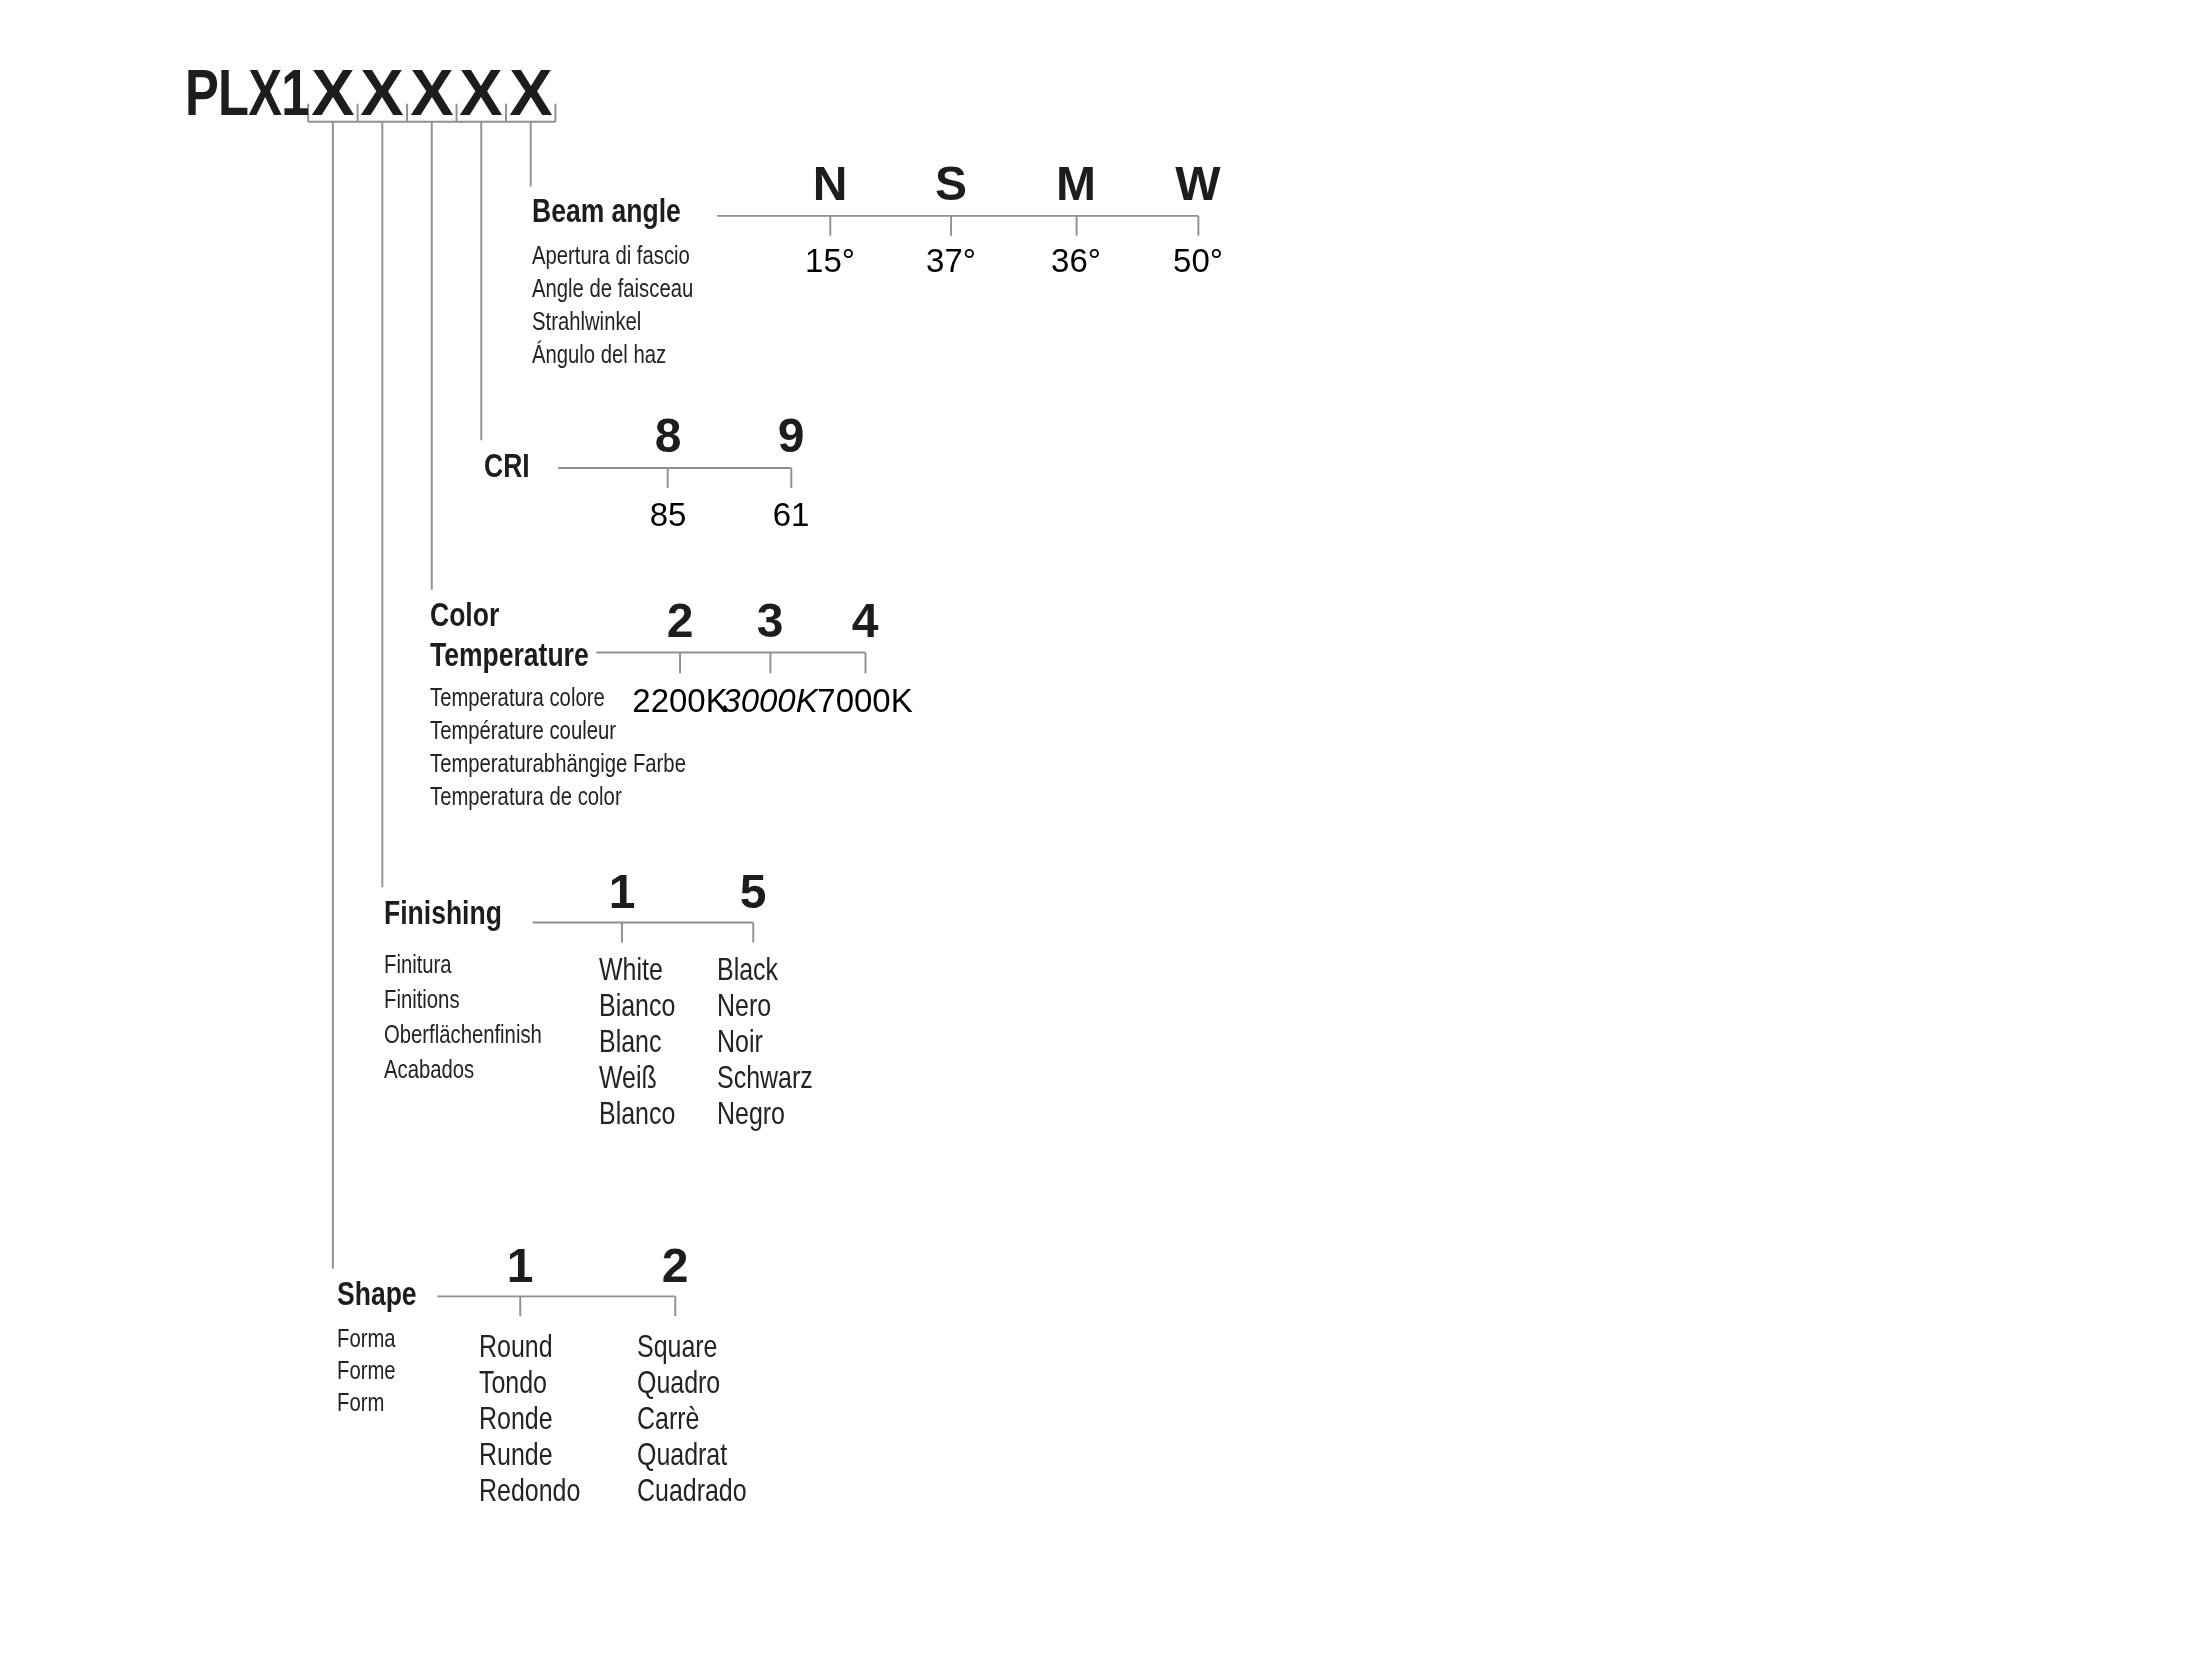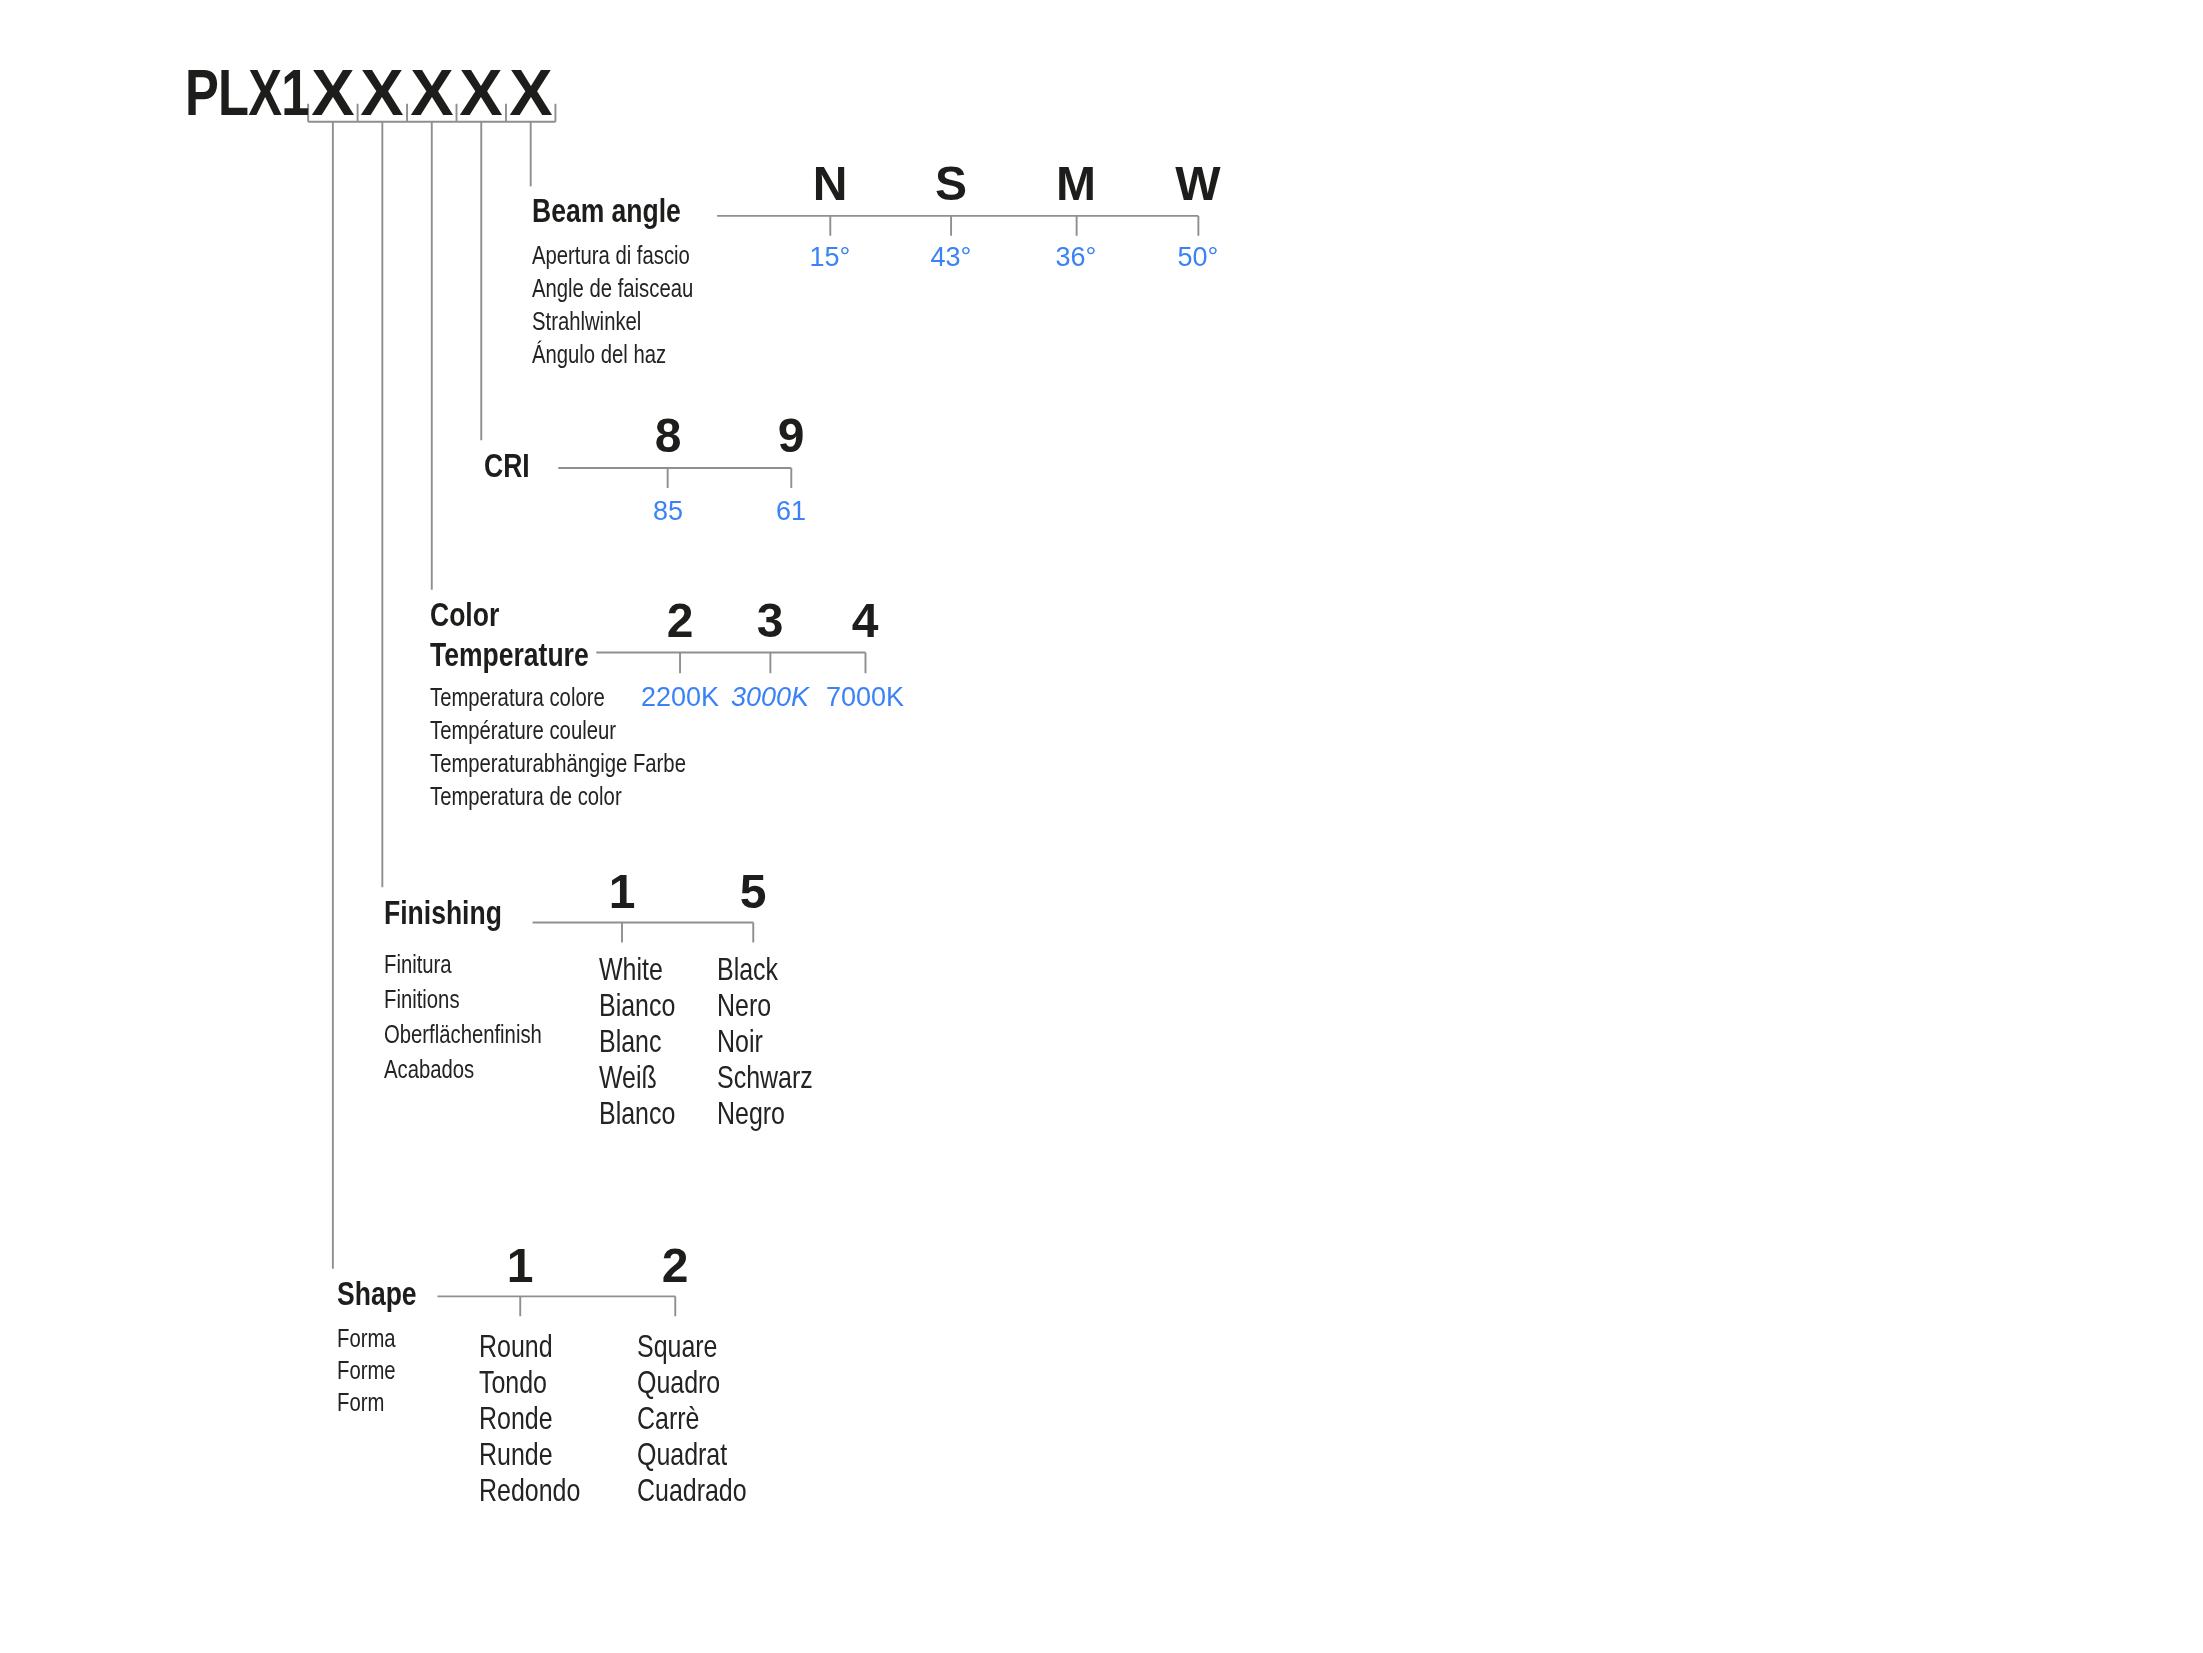--- a/index.html
+++ b/index.html
@@ -12,21 +12,21 @@
   .lines-svg { position:absolute; left:0; top:0; }
   .lines-svg path { stroke:#8f8f8f; stroke-width:2; fill:none; }
 
   .title-prefix { font-size:65px; font-weight:700; line-height:1; letter-spacing:-1px; }
   .x-letter { position:absolute; top:60px; font-size:65px; font-weight:700; line-height:1;
               transform:translateX(-50%); }
 
   .sec-label { font-size:34px; font-weight:700; line-height:40px; }
   .opt-code  { position:absolute; font-size:48px; font-weight:700; line-height:1;
                transform:translateX(-50%); white-space:nowrap; }
-  .opt-value { position:absolute; font-size:27px; line-height:1; color:#3b82f6;
+  .opt-value { position:absolute; font-size:33px; line-height:1; color:#000000;
                transform:translateX(-50%); white-space:nowrap; }
   .lang      { font-size:26px; line-height:33px; color:#232323; }
   .optlist   { font-size:32px; line-height:36px; color:#232323; }
 </style>
 </head>
 <body>
 
 <div class="canvas">
 
   <svg class="lines-svg" width="2204" height="1653" viewBox="0 0 2317 1738">
@@ -62,21 +62,21 @@
     <div>Apertura di fascio</div>
     <div>Angle de faisceau</div>
     <div>Strahlwinkel</div>
     <div>Ángulo del haz</div>
   </div>
   <div class="opt-code" style="left:814px;  top:160px;">N</div>
   <div class="opt-code" style="left:935px;  top:160px;">S</div>
   <div class="opt-code" style="left:1060px; top:160px;">M</div>
   <div class="opt-code" style="left:1182px; top:160px;">W</div>
   <div class="opt-value" style="left:814px;  top:244px;">15°</div>
-  <div class="opt-value" style="left:935px;  top:244px;">43°</div>
+  <div class="opt-value" style="left:935px;  top:244px;">37°</div>
   <div class="opt-value" style="left:1060px; top:244px;">36°</div>
   <div class="opt-value" style="left:1182px; top:244px;">50°</div>
 
   <div class="abs sec-label cond" style="left:468px; top:445px;">CRI</div>
   <div class="opt-code" style="left:652px; top:412px;">8</div>
   <div class="opt-code" style="left:775px; top:412px;">9</div>
   <div class="opt-value" style="left:652px; top:498px;">85</div>
   <div class="opt-value" style="left:775px; top:498px;">61</div>
 
   <div class="abs sec-label cond" style="left:414px; top:594px;">

